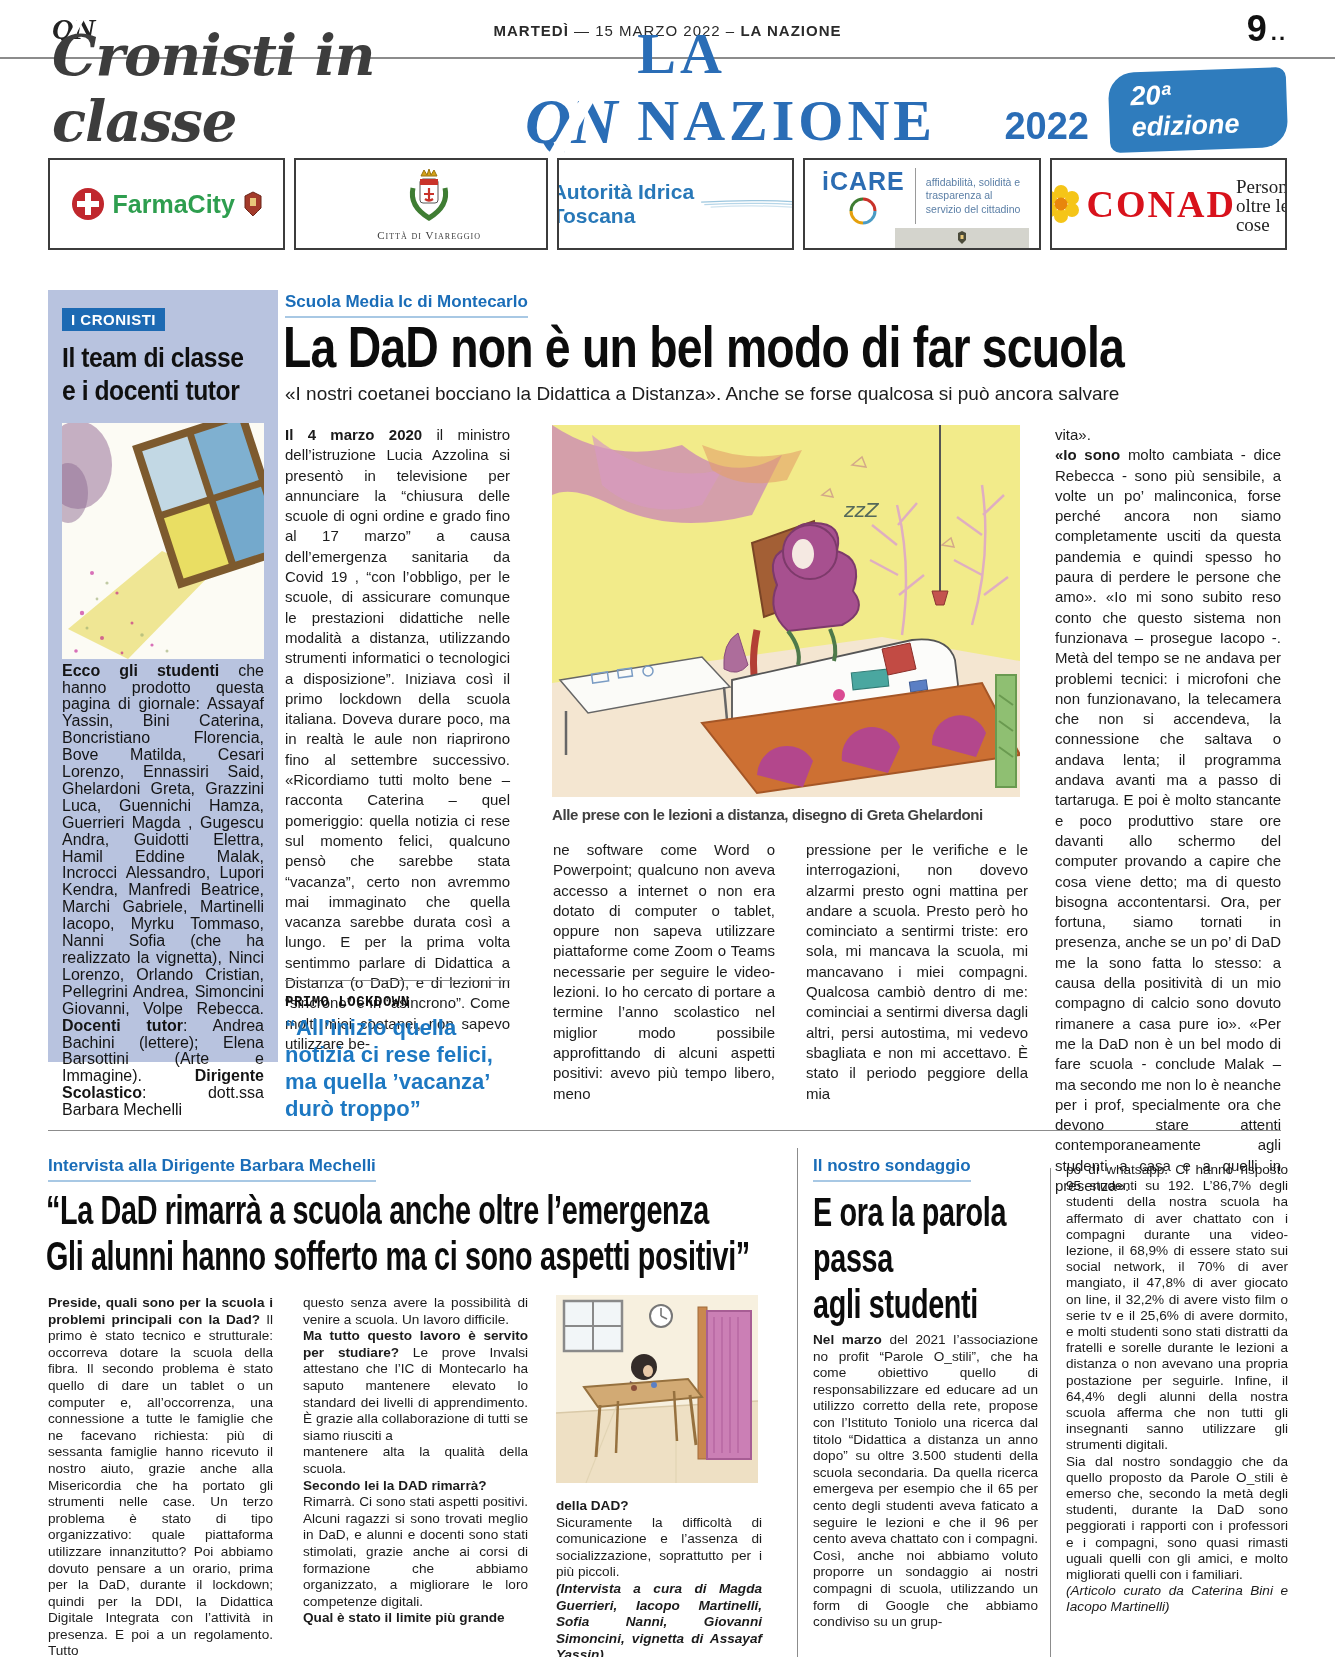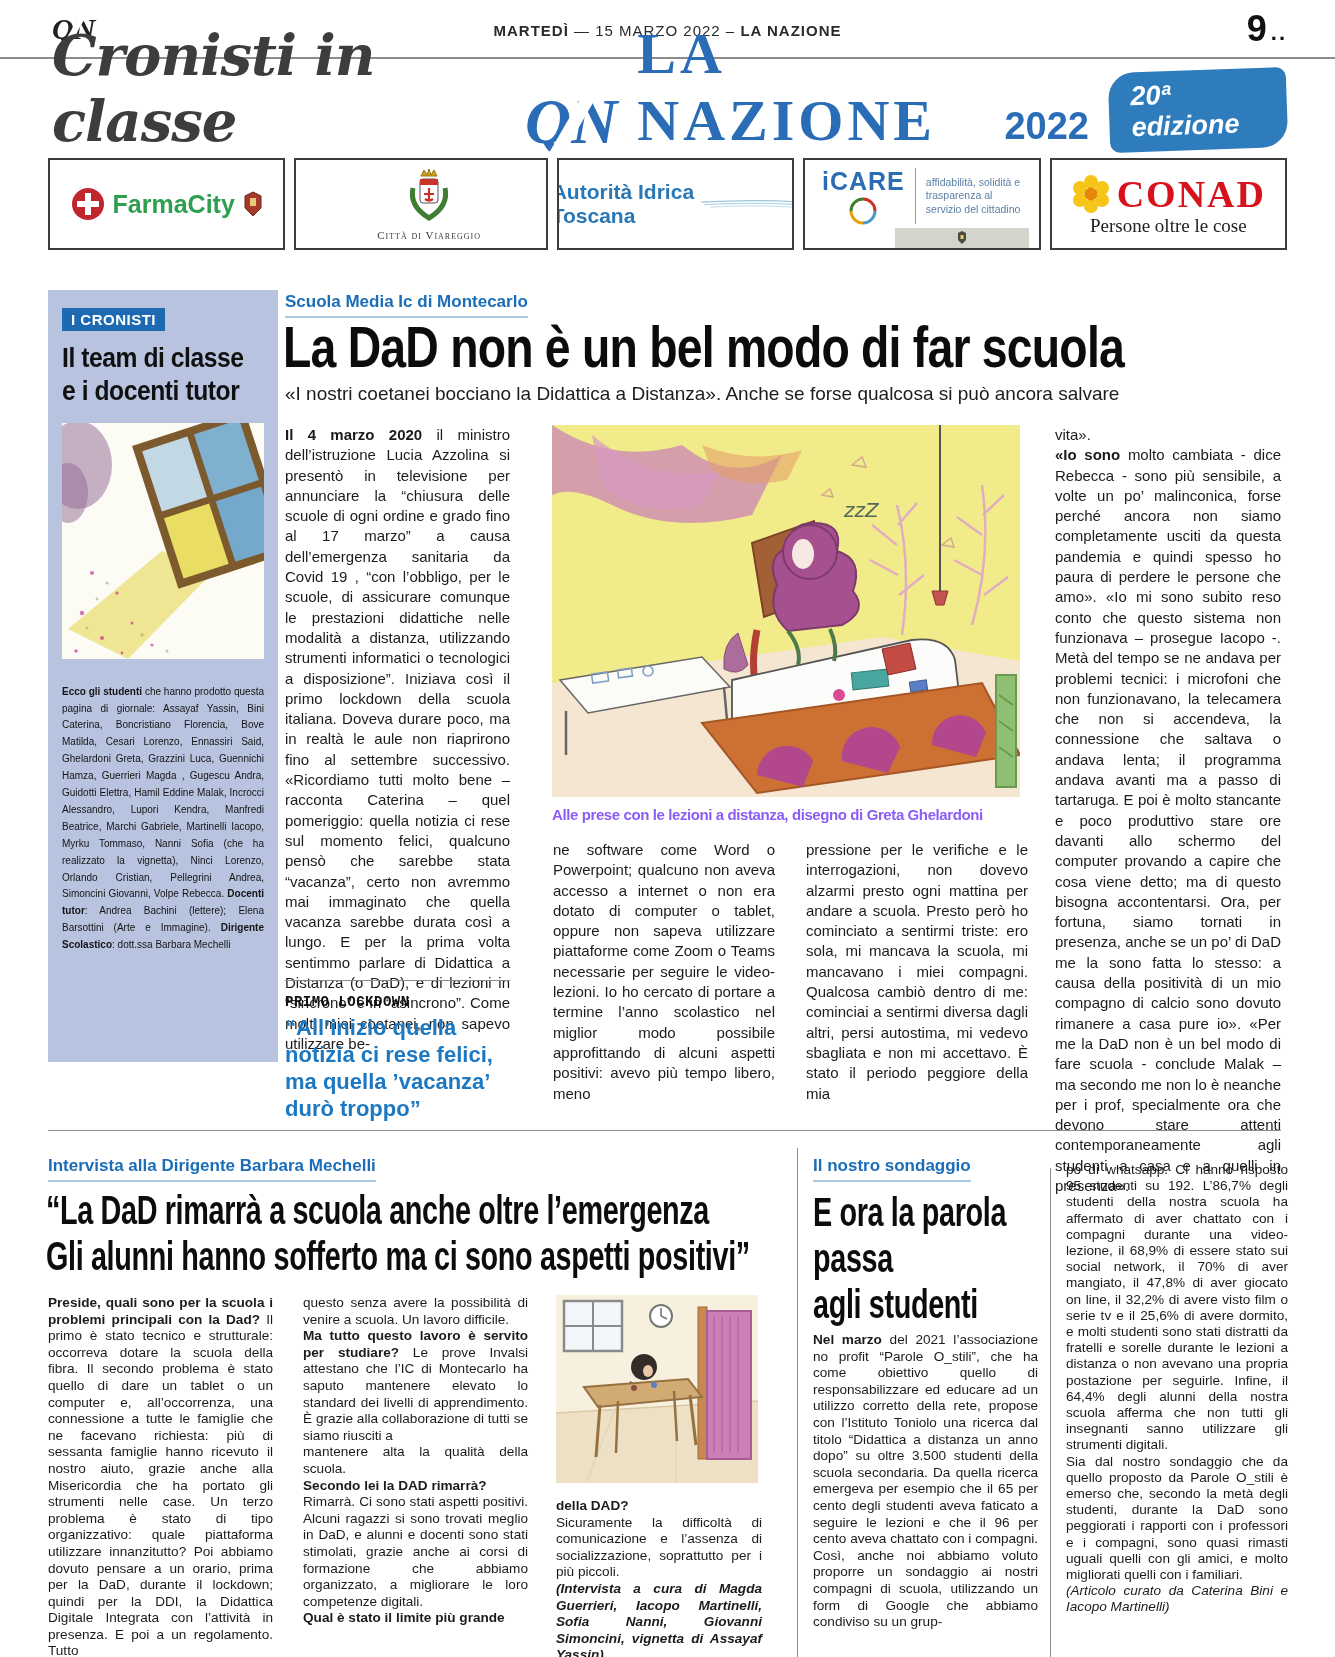--- a/index.html
+++ b/index.html
@@ -40,48 +40,48 @@
   .viar{display:flex;flex-direction:column;align-items:center;padding-left:16px;}
   .viar-name{font-family:"Liberation Serif",serif;font-size:11px;letter-spacing:1px;
              color:#3a3a3a;font-variant:small-caps;margin-top:3px;}
   .ait-name{font-size:21px;font-weight:bold;color:#2878b8;}
   .icare-wrap{display:flex;align-items:center;gap:10px;padding-bottom:16px;}
   .icare-name{font-size:25px;font-weight:bold;color:#2b6cb2;letter-spacing:1px;}
   .icare-divider{width:1px;height:56px;background:#9a9a9a;}
   .icare-tag{width:96px;font-size:10.5px;line-height:1.25;color:#5b7fa6;}
   .icare-strip{position:absolute;bottom:0;left:90px;right:10px;height:20px;background:#d4d4cd;
                display:flex;align-items:center;justify-content:center;}
-  .conad{display:flex;flex-direction:column;align-items:center;line-height:1;}
+  .conad{display:flex;flex-direction:row;align-items:center;line-height:1;}
   .conad-row{display:flex;align-items:center;gap:6px;}
   .conad-name{font-family:"Liberation Serif",serif;font-weight:900;font-size:38px;
               color:#d8121c;letter-spacing:2px;}
   .conad-tag{font-family:"Liberation Serif",serif;font-size:19px;color:#222;margin-top:2px;}
 
   
   .sidebar{background:#b8c3df;padding:18px 14px;box-sizing:border-box;}
   .cron-badge{display:inline-block;background:#1d6ab3;color:#fff;font-weight:bold;
               font-size:15px;padding:3px 9px;letter-spacing:.5px;}
   .side-title{font-size:28px;font-weight:bold;line-height:1.1;color:#101010;margin-top:12px;
               letter-spacing:-.5px;transform:scaleX(.88);transform-origin:left;white-space:nowrap;}
-  .side-body{font-size:10px;line-height:16.9px;margin-top:25px;color:#141414;}
+  .side-body{font-size:16px;line-height:16.9px;margin-top:4px;color:#141414;}
 
   
   .kicker{display:inline-block;font-size:17px;font-weight:bold;color:#1a6db8;
           border-bottom:2px solid #a8c8e4;padding-bottom:4px;}
   .headline-xl{font-size:58px;font-weight:bold;color:#0c0c0c;letter-spacing:-1px;
                white-space:nowrap;transform:scaleX(.80);transform-origin:left;line-height:1;}
   .headline-l{font-size:40px;font-weight:bold;color:#0c0c0c;letter-spacing:-.5px;
               white-space:nowrap;transform:scaleX(.72);transform-origin:left;line-height:1.12;}
   .deck{font-size:19px;color:#1c1c1c;}
 
   
   .body-main{font-size:15px;line-height:20.3px;}
   .body-small{font-size:13.6px;line-height:16.6px;}
   .body-survey2{font-size:13.6px;line-height:16.2px;}
-  .caption{font-size:15px;font-weight:bold;letter-spacing:-.4px;white-space:nowrap;color:#8b5cf6;}
+  .caption{font-size:15px;font-weight:bold;letter-spacing:-.4px;white-space:nowrap;color:#404040;}
   .pq-label{font-size:14px;font-weight:bold;color:#111;letter-spacing:.5px;}
   .pq-quote{font-size:22px;line-height:27px;font-weight:bold;color:#1d78c2;}
   .vrule{width:1px;background:#8c8c8c;}
 </style>
 </head>
 <body>
 
 <div class="page">
 
   

